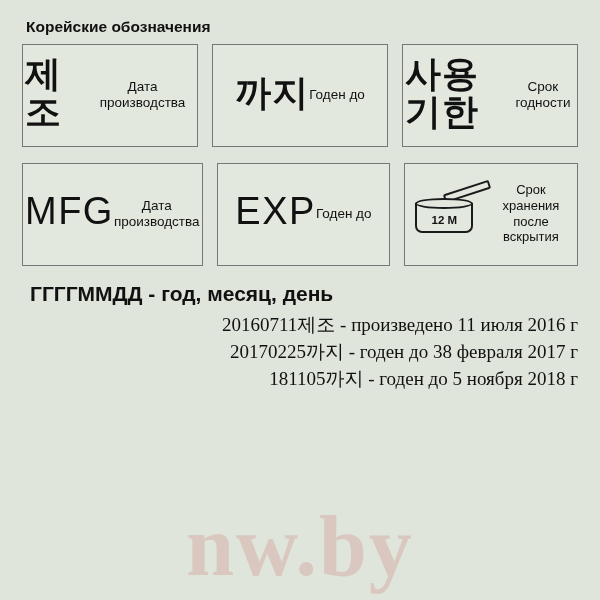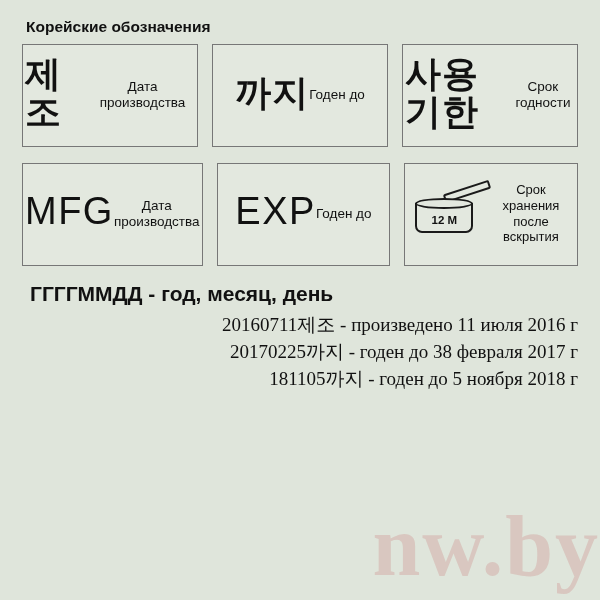--- a/index.html
+++ b/index.html
@@ -21,21 +21,21 @@
     padding: 18px 22px 0 22px;
     box-sizing: border-box;
   }
 
   
   .watermark {
     position: absolute;
     left: 0;
     right: 0;
     bottom: 4px;
-    text-align: right;
+    text-align: center;
     font-family: "Liberation Serif", serif;
     font-size: 86px;
     font-weight: bold;
     letter-spacing: 2px;
     color: rgba(198, 96, 96, 0.22);
     pointer-events: none;
     user-select: none;
     white-space: nowrap;
   }
 

